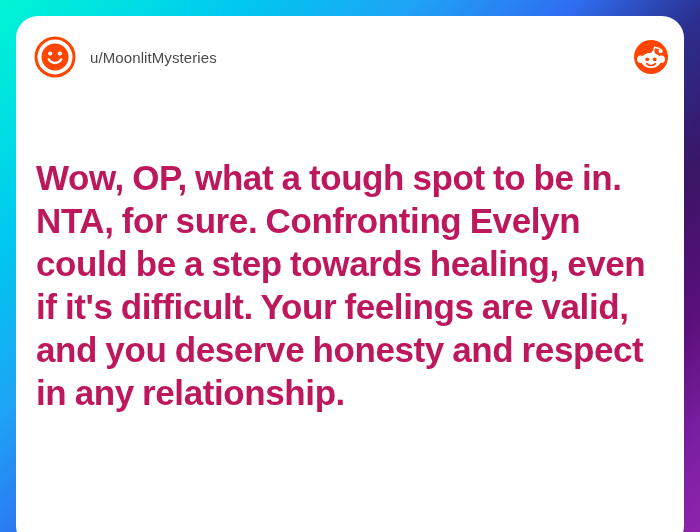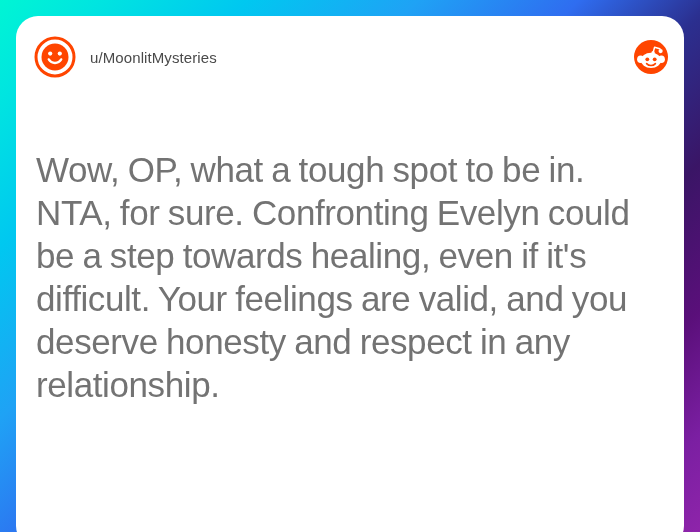--- a/index.html
+++ b/index.html
@@ -71,26 +71,26 @@
     width: 34px;
     height: 34px;
     flex: 0 0 34px;
     display: block;
   }
 
   
   .comment-body {
     position: absolute;
     left: 20px;
-    top: 132px;
+    top: 140px;
     width: 630px;
     font-size: 35px;
     line-height: 43px;
-    font-weight: 400;
-    color: #737373;
+    font-weight: 700;
+    color: #be185d;
     letter-spacing: -0.4px;
     word-spacing: -1px;
     white-space: pre-wrap;
   }
 </style>
 </head>
 <body>
 
 <div class="card">
 

